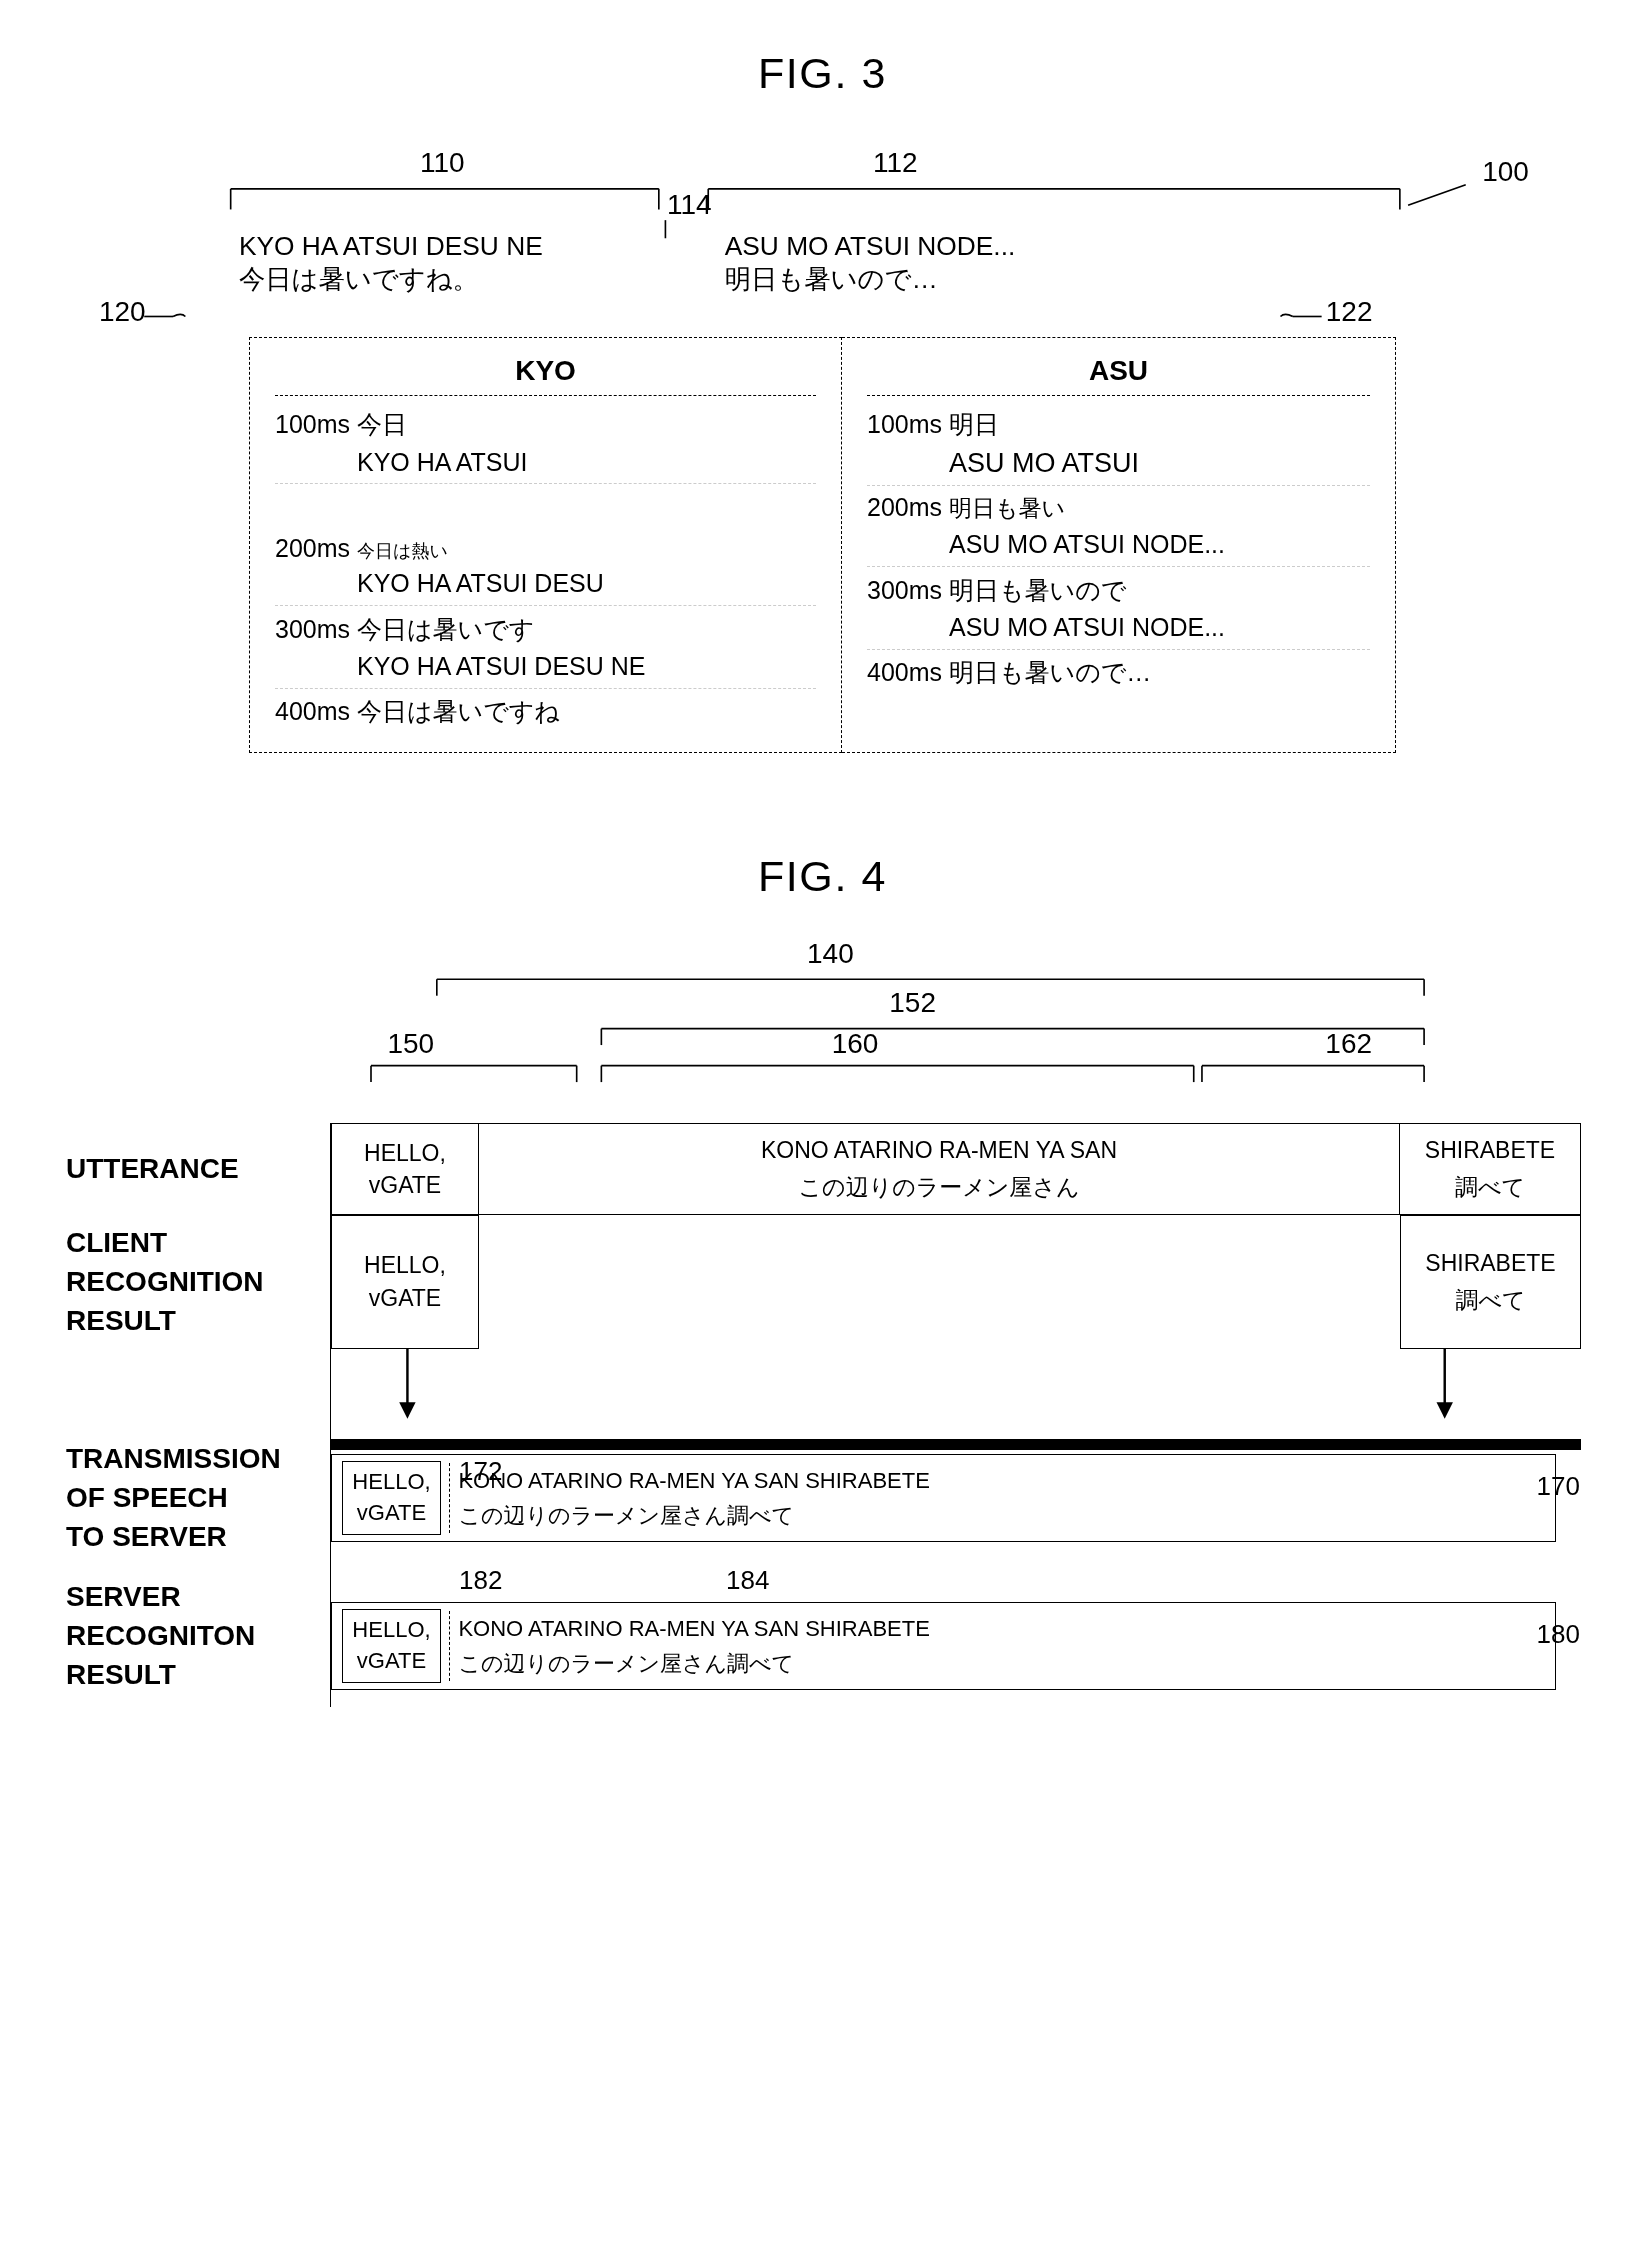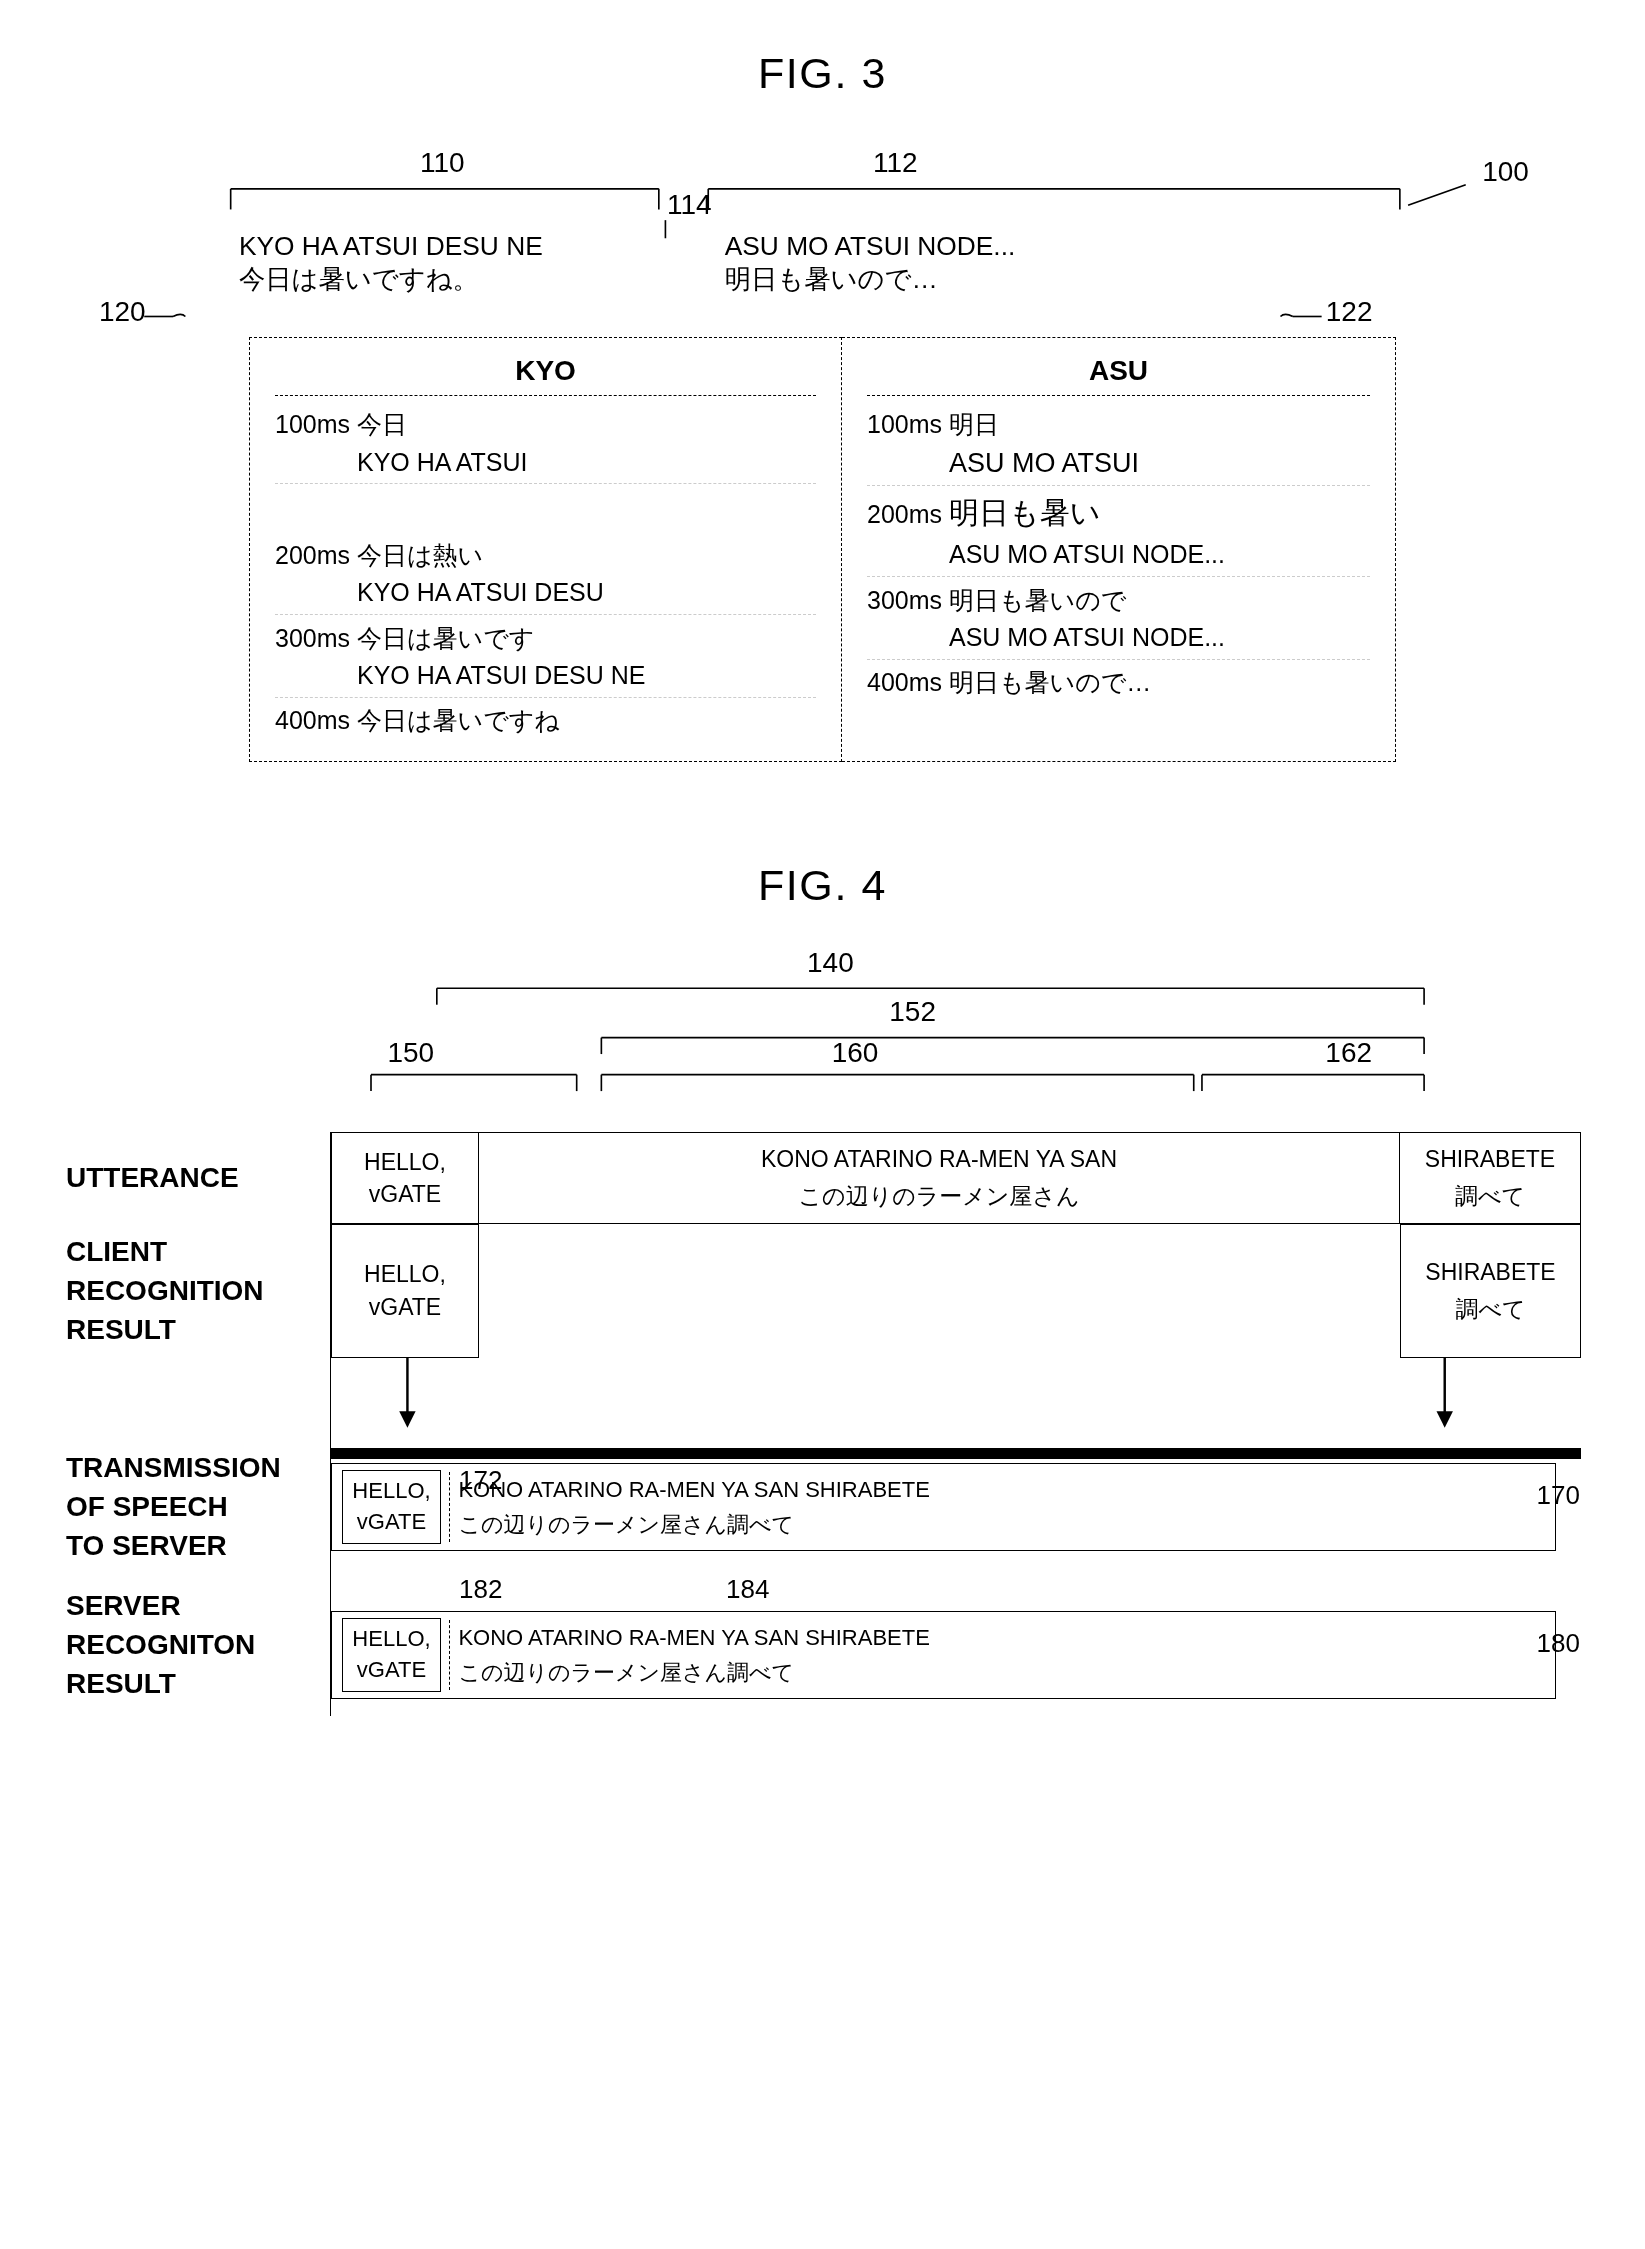--- a/index.html
+++ b/index.html
@@ -94,21 +94,21 @@
 
       <div style="display:flex; align-items:baseline; margin:6.6px 0;">
         <span style="font-size:25px; min-width:82px;">100ms</span>
         <span style="font-size:25px;">今日</span>
       </div>
       <div style="font-size:25px; padding-left:82px; margin-bottom:6.6px;">KYO HA ATSUI</div>
       <div style="border-top:0.8px dashed #ccc;"></div>
 
       <div style="display:flex; align-items:baseline; margin:6.6px 0;">
         <span style="font-size:25px; min-width:82px;">200ms</span>
-        <span style="font-size:25px;margin-top:48px;">今日は熱い</span>
+        <span style="font-size:18px;margin-top:48px;">今日は熱い</span>
       </div>
       <div style="font-size:25px; padding-left:82px; margin-bottom:6.6px;">KYO  HA ATSUI DESU</div>
       <div style="border-top:0.8px dashed #ccc;"></div>
 
       <div style="display:flex; align-items:baseline; margin:6.6px 0;">
         <span style="font-size:25px; min-width:82px;">300ms</span>
         <span style="font-size:25px;">今日は暑いです</span>
       </div>
       <div style="font-size:25px; padding-left:82px; margin-bottom:6.6px;">KYO  HA ATSUI DESU NE</div>
       <div style="border-top:0.8px dashed #ccc;"></div>
@@ -127,21 +127,21 @@
 
       <div style="display:flex; align-items:baseline; margin:6.6px 0;">
         <span style="font-size:25px; min-width:82px;">100ms</span>
         <span style="font-size:25px;">明日</span>
       </div>
       <div style="font-size:27px; padding-left:82px; margin-bottom:6.6px;">ASU  MO ATSUI</div>
       <div style="border-top:0.8px dashed #ccc;"></div>
 
       <div style="display:flex; align-items:baseline; margin:6.6px 0;">
         <span style="font-size:25px; min-width:82px;">200ms</span>
-        <span style="font-size:30px;">明日も暑い</span>
+        <span style="font-size:23px;">明日も暑い</span>
       </div>
       <div style="font-size:25px; padding-left:82px; margin-bottom:6.6px;">ASU  MO ATSUI NODE...</div>
       <div style="border-top:0.8px dashed #ccc;"></div>
 
       <div style="display:flex; align-items:baseline; margin:6.6px 0;">
         <span style="font-size:25px; min-width:82px;">300ms</span>
         <span style="font-size:25px;">明日も暑いので</span>
       </div>
       <div style="font-size:25px; padding-left:82px; margin-bottom:6.6px;">ASU  MO ATSUI NODE...</div>
       <div style="border-top:0.8px dashed #ccc;"></div>

